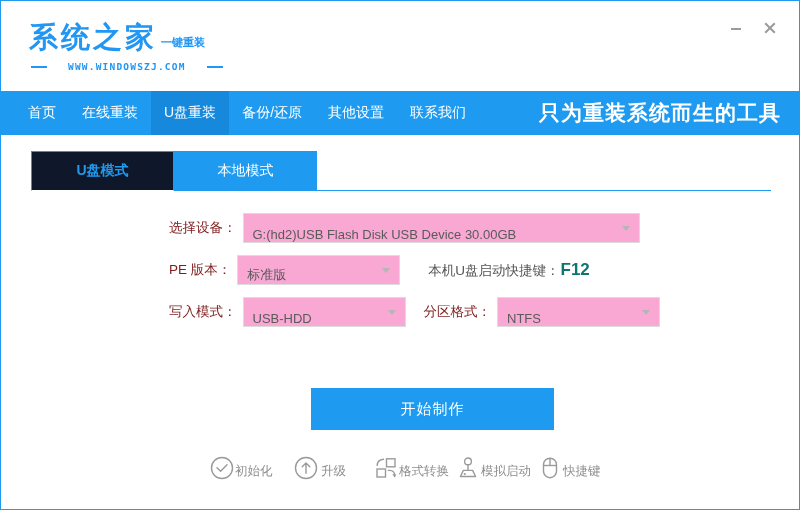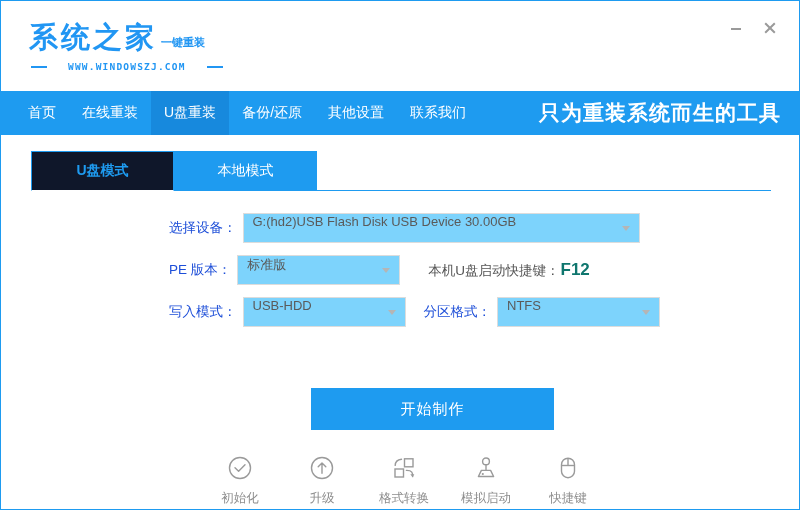--- a/index.html
+++ b/index.html
@@ -184,31 +184,31 @@
     width: 100%;
   }
   .form-row {
     display: flex;
     align-items: center;
     height: 42px;
     padding-left: 168px;
   }
   .field-label {
     font-size: 13.5px;
-    color: #1d4ed8;
+    color: #7f1d1d;
     white-space: nowrap;
     margin-right: 6px;
   }
   .select-box {
     position: relative;
     height: 30px;
     border: 1px solid #dcdcdc;
-    background: #7dd3fc;
-    display: flex;
-    align-items: flex-start;
+    background: #f9a8d4;
+    display: flex;
+    align-items: flex-end;
     padding: 0 24px 0 9px;
     font-size: 13px;
     color: #5a5a5a;
     cursor: pointer;
     white-space: nowrap;
     overflow: hidden;
   }
   .select-box .caret {
     position: absolute;
     right: 9px;
@@ -261,21 +261,21 @@
     position: absolute;
     left: 208px;
     top: 318px;
     width: 390px;
     display: flex;
     justify-content: space-between;
   }
   .action {
     width: 62px;
     display: flex;
-    flex-direction: column;
+    flex-direction: row;
     align-items: center;
     cursor: pointer;
   }
   .action-icon {
     width: 30px; height: 30px;
     display: flex;
     align-items: center;
     justify-content: center;
     color: #9a9a9a;
   }

